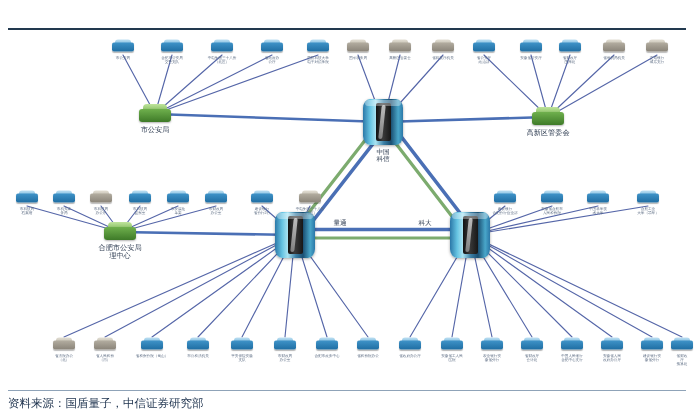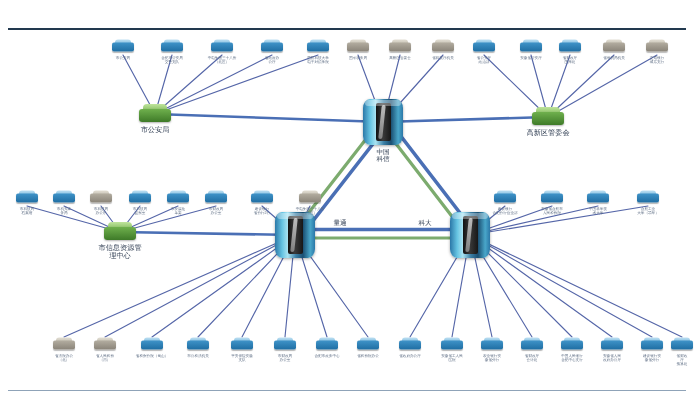--- a/index.html
+++ b/index.html
@@ -451,25 +451,26 @@
 会计处</div>
         <div class="lbl tiny" style="left: 572px; top: 324px;">中国人民银行
 合肥中心支行</div>
         <div class="lbl tiny" style="left: 612px; top: 324px;">安徽省人民
 政府办公厅</div>
         <div class="lbl tiny" style="left: 652px; top: 324px;">建设银行安
 徽省分行</div>
         <div class="lbl tiny" style="left: 682px; top: 324px;">省财政厅
 预算处</div>
         <div class="lbl mid" style="left: 155px; top: 96px;">市公安局</div>
-        <div class="lbl mid" style="left: 120px; top: 214px;">市信息资源管
+        <div class="lbl mid" style="left: 120px; top: 214px;">合肥市公安局
 理中心</div>
         <div class="lbl mid" style="left: 548px; top: 99px;">高新区管委会</div>
         <div class="lbl hub" style="left: 383px; top: 118px;">中国
 科信</div>
         <div class="lbl hub" style="left: 340px; top: 189px;">量通</div>
         <div class="lbl hub" style="left: 425px; top: 189px;">科大</div>
       </div>
   </div>
 
   <div class="source-rule"></div>
+  <div class="fig-source">资料来源：国盾量子，中信证券研究部</div>
 
 </div>
 
 </body></html>

